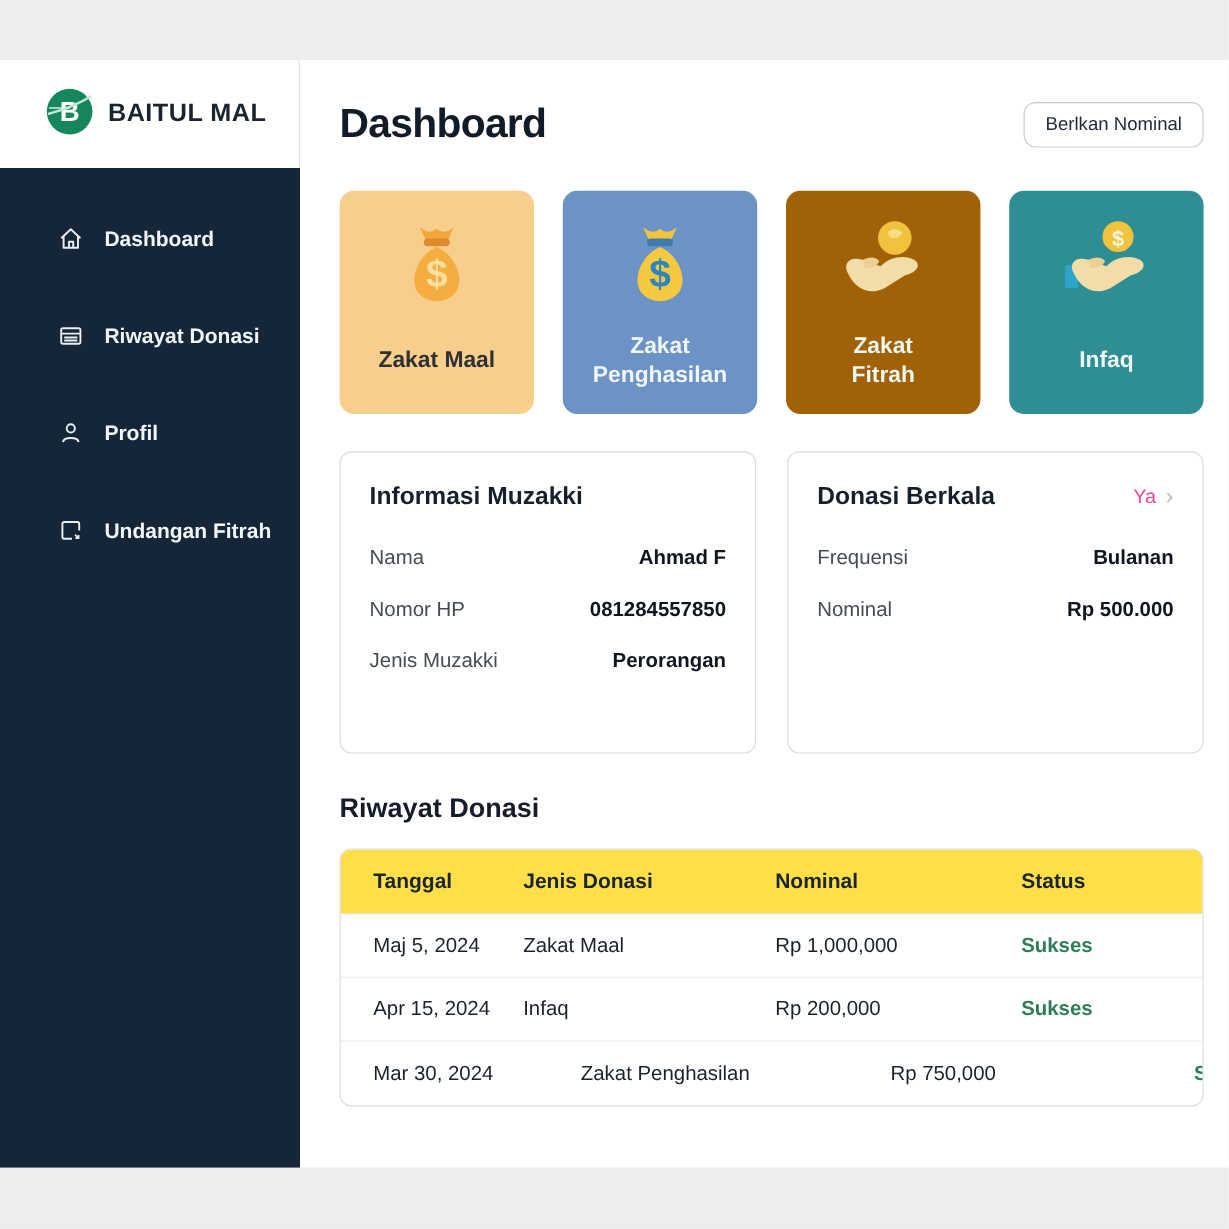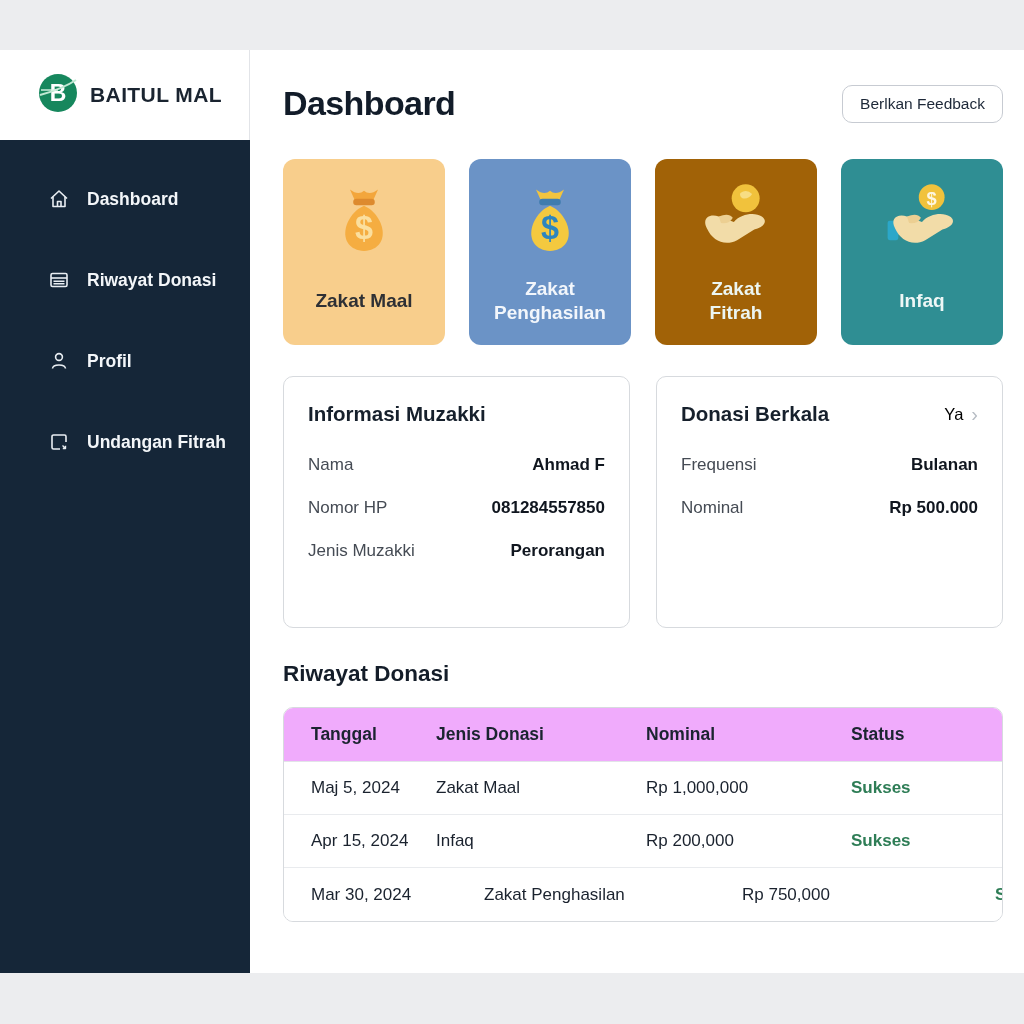--- a/index.html
+++ b/index.html
@@ -62,35 +62,35 @@
   
   .info-row { display:flex; gap:26px; margin-top:31px; }
   .info-card {
     width:347px; height:252px; background:#fff;
     border:1px solid #d7dade; border-radius:10px;
     padding:25px 24px 0 24px;
   }
   .info-card-head { display:flex; justify-content:space-between; align-items:center; }
   .info-title { font-size:20.5px; font-weight:700; color:#16202c; }
   .berkala-link { display:flex; align-items:center; gap:8px; cursor:pointer; }
-  .berkala-value { font-size:16.5px; color:#000000; }
+  .berkala-value { font-size:16.5px; color:#ec4899; }
   .chevron { font-size:20px; color:#b7bdc4; line-height:1; }
   .kv-rows { margin-top:17px; }
   .kv-row { display:flex; justify-content:space-between; align-items:center; height:43px; }
   .kv-label { font-size:17px; color:#454b54; }
   .kv-value { font-size:17px; font-weight:600; color:#10161f; }
   
   .section-title { margin-top:33px; font-size:22.5px; font-weight:700; color:#141d29; }
   .table-wrap {
     margin-top:20px; width:720px;
     border:1px solid #d7dade; border-radius:10px; overflow:hidden; background:#fff;
   }
   .t-row { display:grid; grid-template-columns:152px 210px 205px 1fr; align-items:center; }
   .t-head {
-    background:#f0abfc; height:54px; border-bottom:1px solid #e2e4e8;
+    background:#fde047; height:54px; border-bottom:1px solid #e2e4e8;
     font-size:17.5px; font-weight:600; color:#1b2430;
   }
   .t-body-row { height:53px; font-size:17px; color:#1a222e; border-bottom:1px solid #e9ebee; background:#fff; }
   .t-body-row:last-child { border-bottom:none;gap:48px; }
   .t-cell:first-child { padding-left:27px; }
   .status-cell { color:#2e7d56; font-weight:600; }
 </style>
 </head>
 <body>
 
@@ -148,21 +148,21 @@
         </span>
         <span>Undangan Fitrah</span>
       </div>
     </div>
   </div>
 
   <div class="main">
 
     <div class="header-row">
       <div class="page-title">Dashboard</div>
-      <button class="feedback-btn">Berlkan Feedback</button>
+      <button class="feedback-btn">Berlkan Nominal</button>
     </div>
 
     <div class="cards-row">
 
       <div class="cat-card card-maal">
         <div class="icon-wrap">
           <svg width="82" height="82" viewBox="0 0 76 76">
             <path d="M30 18 L25 7 Q33 13 38 8 Q43 13 51 7 L46 18 Z" fill="#f3a63c"></path>
             <rect x="28" y="15.5" width="20" height="6" rx="3" fill="#dd8a2e"></rect>
             <path d="M38 22 C 19 30 11 62 38 64 C 65 62 57 30 38 22 Z" fill="#f5ad41"></path>

